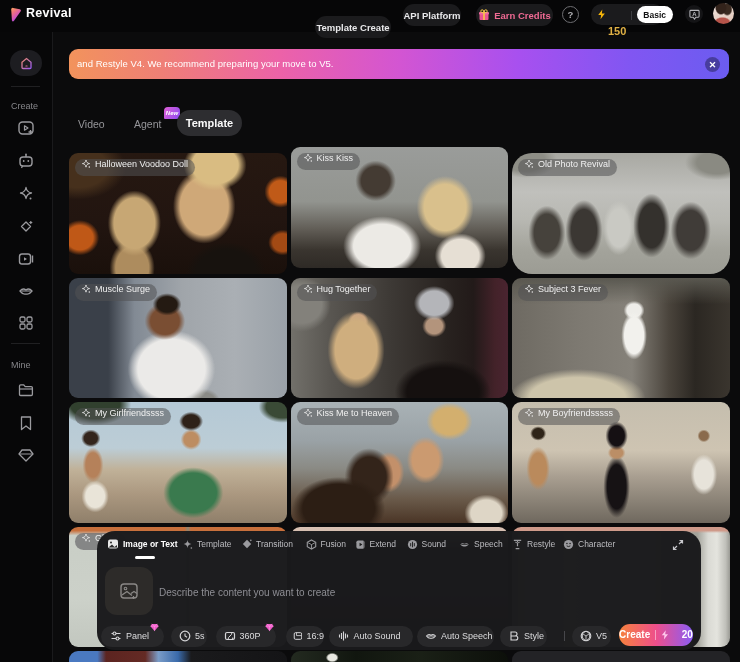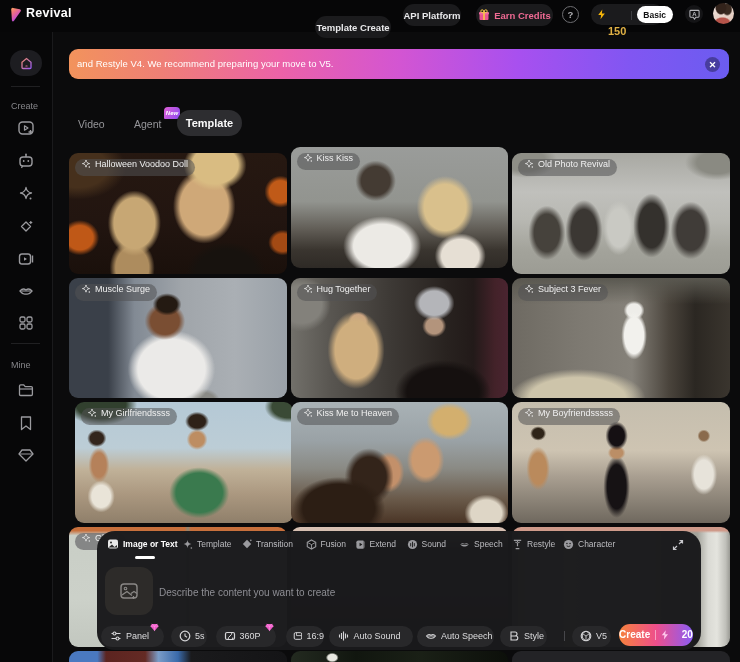--- a/index.html
+++ b/index.html
@@ -199,21 +199,21 @@
       </svg>Kiss Kiss</div>
 </div>
 <div class="card" style="left:512px;top:153px;background:
   radial-gradient(ellipse 40px 22px at 6% 6%, #8e8e86 0 50%, transparent 80%),
   radial-gradient(ellipse 40px 22px at 94% 8%, #8a8a82 0 50%, transparent 80%),
   radial-gradient(ellipse 23px 34px at 16% 66%, #46423c 0 55%, transparent 80%),
   radial-gradient(ellipse 23px 38px at 33% 64%, #3b3733 0 55%, transparent 80%),
   radial-gradient(ellipse 20px 34px at 49% 62%, #c9c9c3 0 55%, transparent 80%),
   radial-gradient(ellipse 23px 40px at 64% 60%, #34312d 0 55%, transparent 80%),
   radial-gradient(ellipse 25px 36px at 82% 64%, #403c38 0 55%, transparent 80%),
-  linear-gradient(180deg,#a8a8a2 0%,#c0c0bc 32%,#b8b8b2 55%,#a3a39b 80%,#9c9c94 100%);">
+  linear-gradient(180deg,#a8a8a2 0%,#c0c0bc 32%,#b8b8b2 55%,#a3a39b 80%,#9c9c94 100%); border-radius: 20px;">
   <div class="clabel"><svg width="10" height="10" viewBox="0 0 12 12">
         <path d="M6 1.2 C6.5 4 7.5 5 10.3 5.5 C7.5 6 6.5 7 6 9.8 C5.5 7 4.5 6 1.7 5.5 C4.5 5 5.5 4 6 1.2 Z" fill="none" stroke="#e8e8e8" stroke-width="1"></path>
         <circle cx="10" cy="9.5" r="0.9" fill="#e8e8e8"></circle>
       </svg>Old Photo Revival</div>
 </div>
 
 <div class="card" style="left:69px;top:277.5px;background:
   radial-gradient(ellipse 18px 14px at 45% 22%, #241a12 0 55%, transparent 80%),
   radial-gradient(ellipse 26px 24px at 44% 36%, #7a4e33 0 55%, transparent 78%),
   radial-gradient(ellipse 56px 50px at 47% 76%, #ebeae8 0 60%, transparent 78%),
@@ -251,21 +251,21 @@
 
 <div class="card" style="left:69px;top:402px;background:
   radial-gradient(ellipse 45px 26px at 12% 2%, #31402e 0 55%, transparent 80%),
   radial-gradient(ellipse 30px 20px at 98% 4%, #3a4a36 0 55%, transparent 80%),
   radial-gradient(ellipse 12px 11px at 10% 30%, #33251c 0 55%, transparent 80%),
   radial-gradient(ellipse 13px 22px at 11% 52%, #b5815a 0 55%, transparent 80%),
   radial-gradient(ellipse 17px 20px at 12% 78%, #e9e4d8 0 55%, transparent 80%),
   radial-gradient(ellipse 15px 12px at 56% 16%, #2e2118 0 55%, transparent 80%),
   radial-gradient(ellipse 13px 13px at 56% 31%, #bd8d62 0 55%, transparent 80%),
   radial-gradient(ellipse 40px 34px at 57% 75%, #3a7a4e 0 58%, transparent 75%),
-  linear-gradient(180deg,#b5c9d6 0%,#bccdd6 38%,#c0b198 56%,#ab9880 76%,#8f7f6a 100%); margin-left: 6px;">
+  linear-gradient(180deg,#b5c9d6 0%,#bccdd6 38%,#c0b198 56%,#ab9880 76%,#8f7f6a 100%);">
   <div class="clabel"><svg width="10" height="10" viewBox="0 0 12 12">
         <path d="M6 1.2 C6.5 4 7.5 5 10.3 5.5 C7.5 6 6.5 7 6 9.8 C5.5 7 4.5 6 1.7 5.5 C4.5 5 5.5 4 6 1.2 Z" fill="none" stroke="#e8e8e8" stroke-width="1"></path>
         <circle cx="10" cy="9.5" r="0.9" fill="#e8e8e8"></circle>
       </svg>My Girlfriendssss</div>
 </div>
 <div class="card" style="left:290.5px;top:402px;background:
   radial-gradient(ellipse 62px 42px at 22% 88%, #2c1e14 0 58%, transparent 75%),
   radial-gradient(ellipse 34px 40px at 36% 62%, #33241a 0 50%, transparent 72%),
   radial-gradient(ellipse 20px 26px at 45% 58%, #c3906a 0 55%, transparent 78%),
   radial-gradient(ellipse 24px 30px at 62% 48%, #cb9a70 0 55%, transparent 78%),

